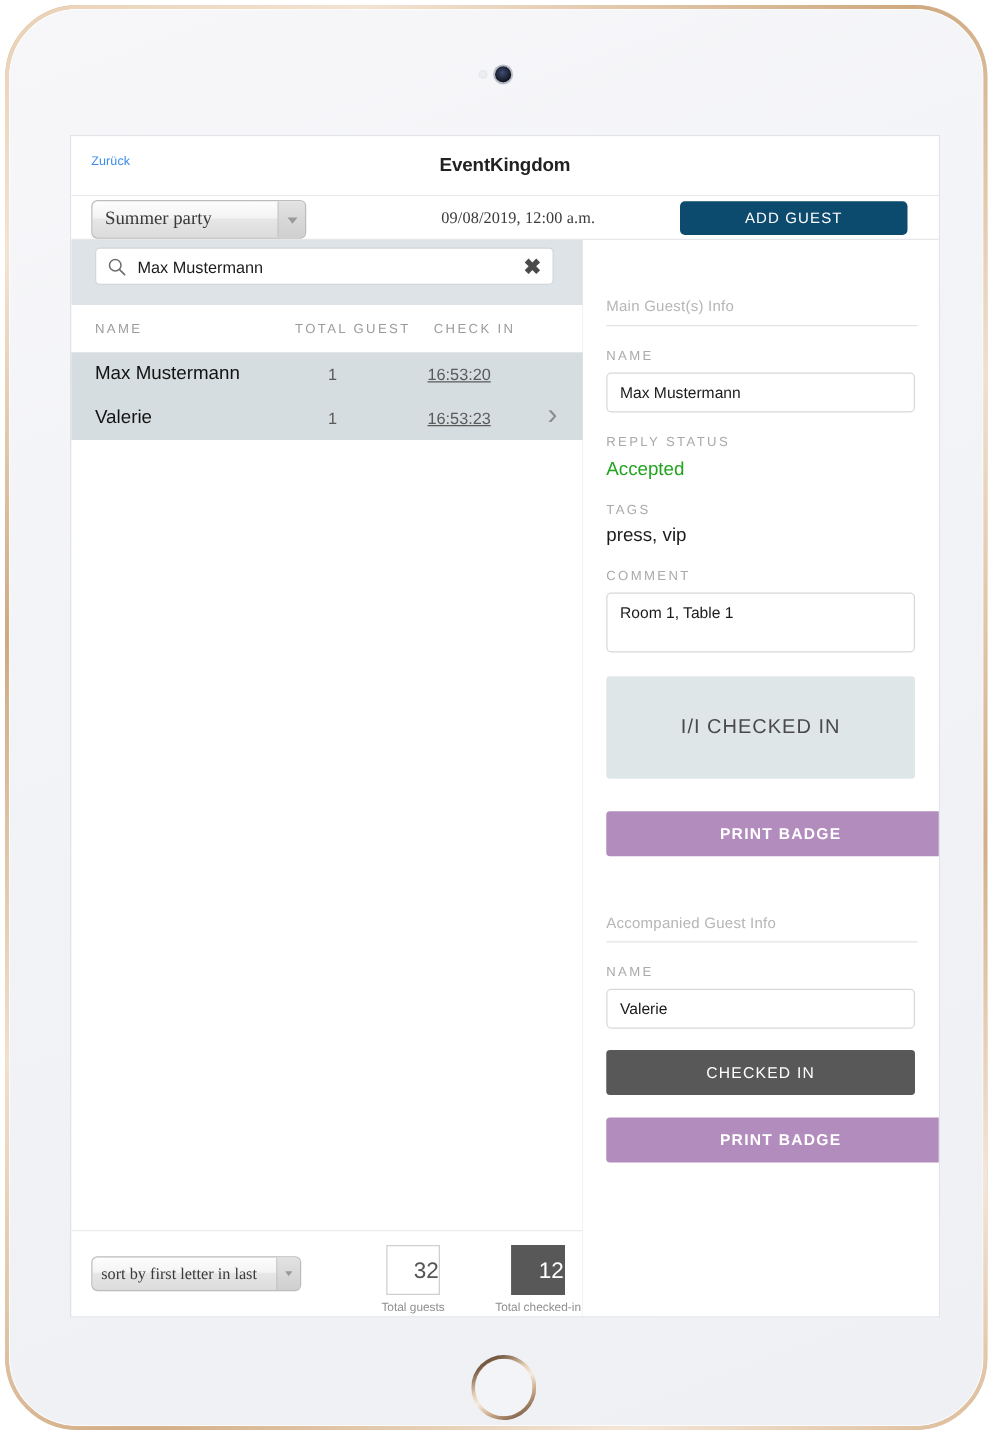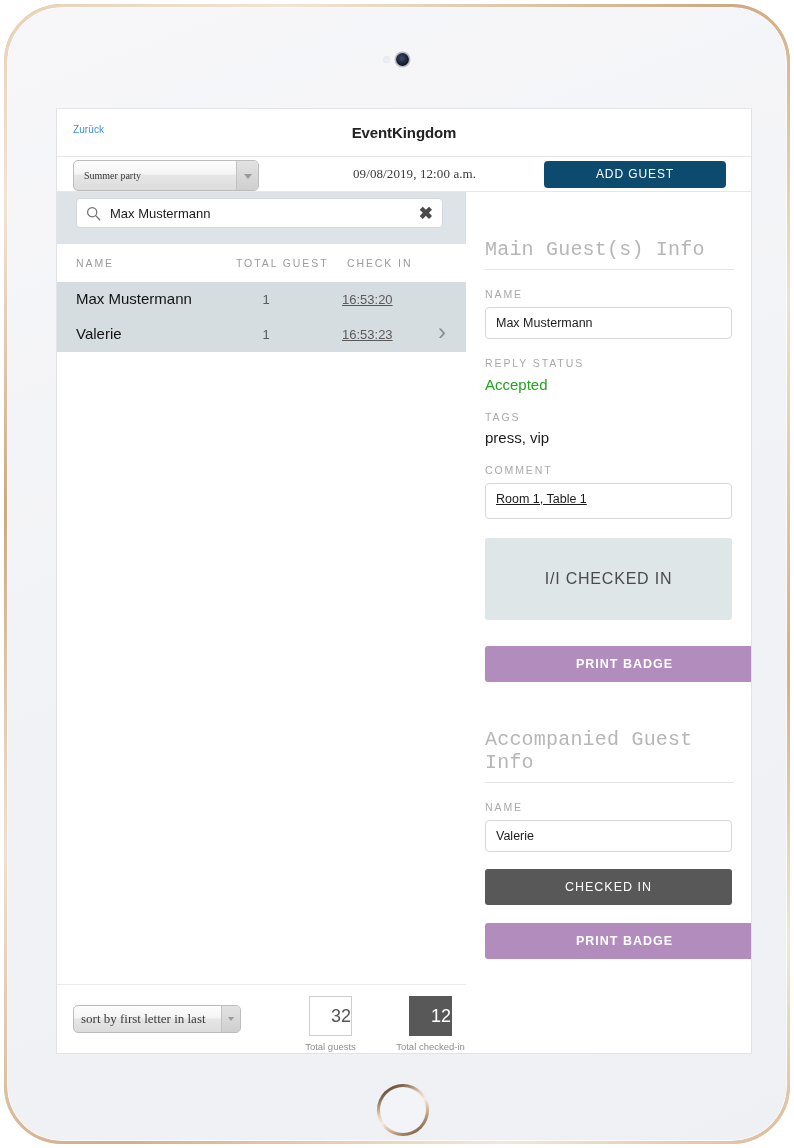--- a/index.html
+++ b/index.html
@@ -90,26 +90,26 @@
 
   
   #toolbar {
     position: relative;
     height: 35px;
     border-bottom: 1px solid #e6e7ea;
     background: #ffffff;
   }
   #event-select {
     position: absolute; left: 16px; top: 3px;
-    width: 186px; height: 31px;
+    width: 172px; height: 31px;
     border: 1px solid #bcbcbc;
     border-radius: 5px;
     background: linear-gradient(#fdfdfd 0%, #f4f4f4 45%, #e6e6e6 50%, #dcdcdc 100%);
     font-family: "Liberation Serif", serif;
-    font-size: 10px; color: #3a3a3a;
+    font-size: 15px; color: #3a3a3a;
     line-height: 29px;
     padding-left: 10px;
     cursor: pointer;
     overflow: hidden;
     white-space: nowrap;
   }
   #event-select-arrow {
     position: absolute; right: 0; top: 0;
     width: 22px; height: 29px;
     background: linear-gradient(#e2e2e2,#cfcfcf);
@@ -282,24 +282,23 @@
 
   
   #right-pane {
     position: absolute; left: 410px; top: 0;
     width: 285px; height: 861px;
     background: #ffffff;
     padding: 0 18px;
     overflow: hidden;
   }
   .sec-title {
-    font-size: 20px; color: #b6b6b6;
+    font-size: 12px; color: #b6b6b6;
     padding-top: 4px;
     letter-spacing: .2px;
-    font-family: Liberation Mono, monospace;
   }
   .sec-rule {
     margin-top: 8px;
     border-bottom: 1px solid #e4e4e4;
   }
   .field-label {
     font-size: 10.5px; color: #a9a9a9;
     letter-spacing: 1.9px;
     margin-top: 18px;
   }
@@ -309,28 +308,27 @@
     border: 1px solid #d8d8d8;
     border-radius: 4px;
     background: #ffffff;
     font-size: 12.5px; color: #1b1b1b;
     line-height: 30px;
     padding-left: 10px;
     overflow: hidden; white-space: nowrap;
   }
   .comment-box {
     margin-top: 7px;
-    width: 247px; height: 36px;
+    width: 247px; height: 48px;
     border: 1px solid #d8d8d8;
     border-radius: 4px;
     background: #ffffff;
     font-size: 12.5px; color: #1b1b1b;
     padding: 8px 0 0 10px;
     overflow: hidden;
-    text-decoration: underline;
   }
   .value-accepted {
     margin-top: 7px;
     font-size: 15px; color: #22a31f;
   }
   .value-tags {
     margin-top: 6px;
     font-size: 15px; color: #1b1b1b;
   }
   .big-status {

